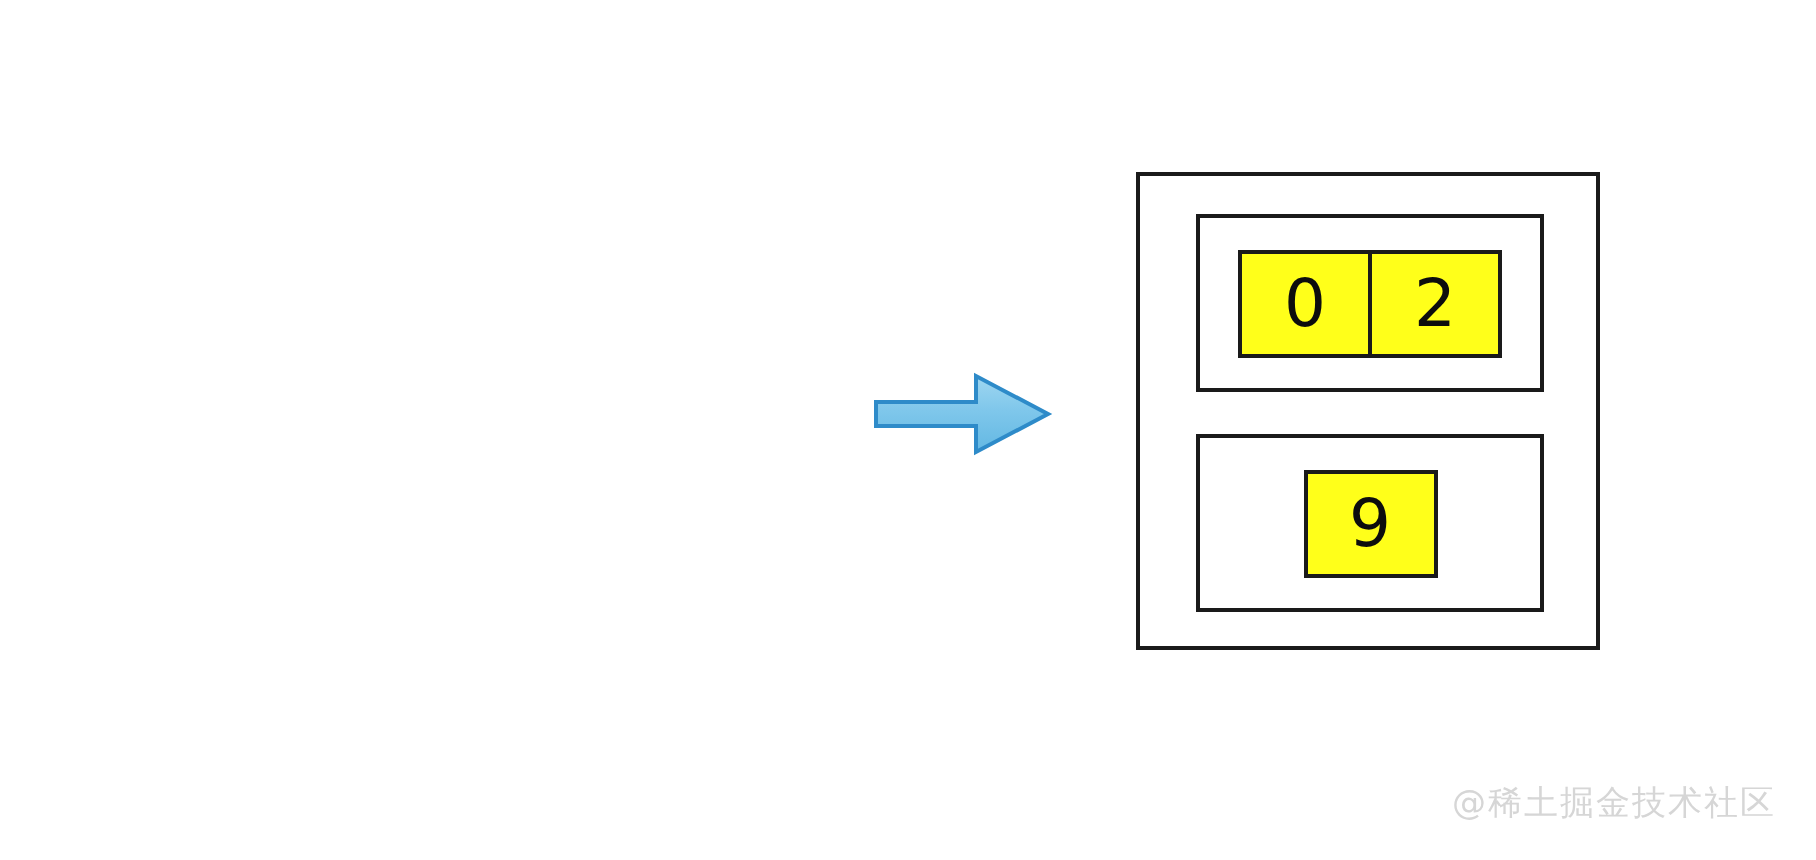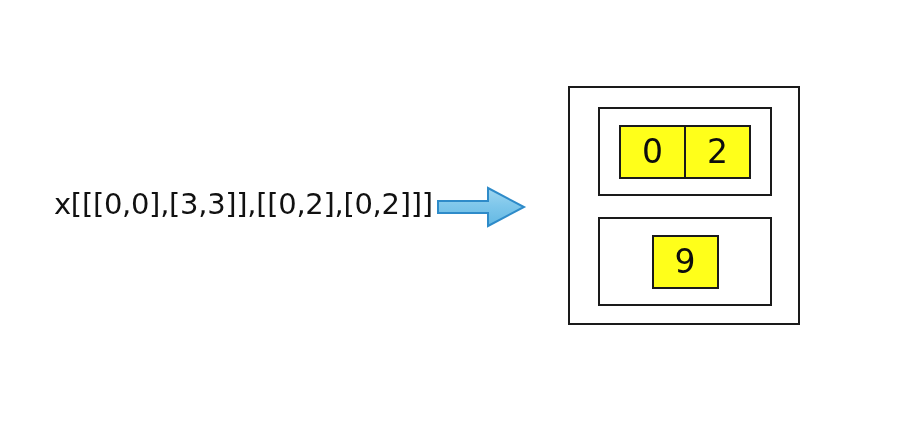--- a/index.html
+++ b/index.html
@@ -106,21 +106,20 @@
     letter-spacing: 1px;
     font-family: "DejaVu Sans", sans-serif;
     white-space: pre;
   }
 </style>
 </head>
 <body>
 
 <div id="canvas">
 
-  <div class="expression">x[[[0,0],[3,3]],[[0,2],[0,2]]]</div>
 
   <div class="arrow-wrap">
     <svg width="92" height="46" viewBox="0 0 92 46" xmlns="http://www.w3.org/2000/svg">
       <defs>
         <linearGradient id="arrGrad" x1="0" y1="0" x2="0" y2="1">
           <stop offset="0%" stop-color="#9FD6F0"></stop>
           <stop offset="45%" stop-color="#7FC7EB"></stop>
           <stop offset="100%" stop-color="#63B8E3"></stop>
         </linearGradient>
       </defs>
@@ -140,14 +139,15 @@
 
       <div class="middle-box">
         <div class="cell-row">
           <div class="cell">9</div>
         </div>
       </div>
 
     </div>
   </div>
 
+  <div class="watermark">@稀土掘金技术社区</div>
 
 </div>
 
 </body></html>

